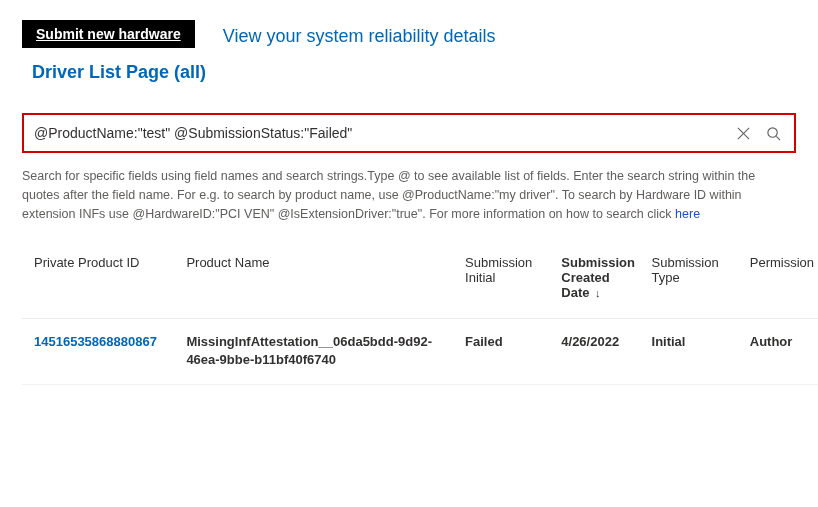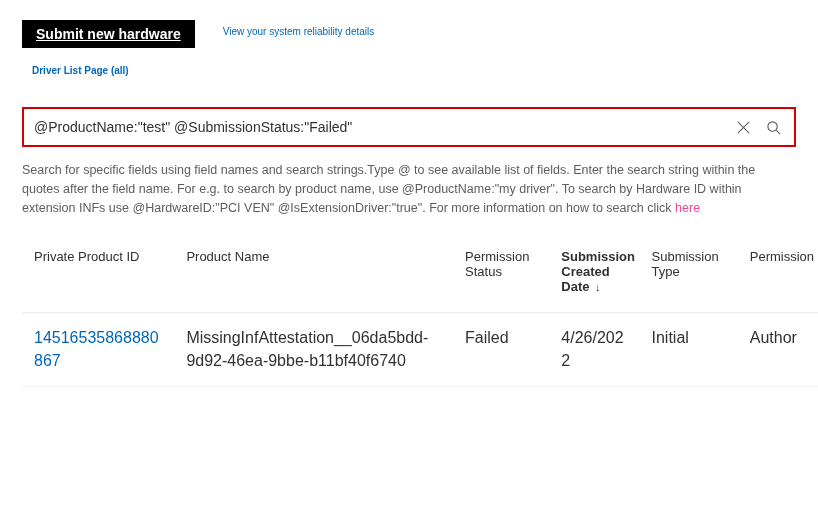--- a/index.html
+++ b/index.html
@@ -23,21 +23,21 @@
     color: #fff;
     font-weight: 600;
     text-decoration: underline;
     padding: 6px 14px;
     font-size: 14px;
     cursor: pointer;
     border: none;
   }
   .link {
     color: #0067b8;
-    font-size: 10px;
+    font-size: 18px;
     text-decoration: none;
     cursor: pointer;
     padding-top: 6px;
   }
   .subnav {
     padding: 14px 22px 0 32px;
   }
   .subnav .link { font-weight: 700; }
   .search-wrap {
     margin: 30px 22px 0 22px;
@@ -65,21 +65,21 @@
     color: #605e5c;
   }
   .icon-btn svg { width: 15px; height: 15px; stroke: #605e5c; fill: none; stroke-width: 1.2; }
   .help-text {
     margin: 14px 22px 0 22px;
     color: #605e5c;
     font-size: 12.5px;
     line-height: 1.5;
   }
   .help-text .here {
-    color: #ec4899;
+    color: #1d4ed8;
     cursor: pointer;
   }
   table {
     width: calc(100% - 22px);
     margin: 22px 0 0 22px;
     border-collapse: collapse;
     table-layout: fixed;
   }
   th {
     text-align: left;
@@ -87,24 +87,25 @@
     color: #323130;
     font-size: 13px;
     vertical-align: top;
     padding: 10px 8px 18px 12px;
     border-bottom: 1px solid #edebe9;
   }
   th.sorted { font-weight: 600; }
   td {
     padding: 14px 8px 14px 12px;
     vertical-align: top;
-    font-size: 16px;
+    font-size: 13px;
     line-height: 1.4;
     color: #323130;
     word-wrap: break-word;
+    font-weight: bold;
   }
   tbody tr { border-bottom: 1px solid #f3f2f1; }
   tbody tr:last-child { border-bottom: none; }
   .spacer-row td { height: 24px; padding:0; }
   .id-link { color: #0067b8; cursor: pointer; }
   .sort-arrow { font-size: 11px; margin-left: 2px; }
   col.c1 { width: 152px; }
   col.c2 { width: 278px; }
   col.c3 { width: 96px; }
   col.c4 { width: 90px; }
@@ -149,21 +150,21 @@
       <col class="c2">
       <col class="c3">
       <col class="c4">
       <col class="c5">
       <col class="c6">
   </colgroup>
   <thead>
     <tr>
       <th>Private Product ID</th>
       <th>Product Name</th>
-      <th>Permission Status</th>
+      <th>Submission Initial</th>
       <th class="sorted">
         <span>Submission Created Date</span>
         <span class="sort-arrow">↓</span>
       </th>
       <th>Submission Type</th>
       <th>Permission</th>
     </tr>
   </thead>
   <tbody>
     <tr>

